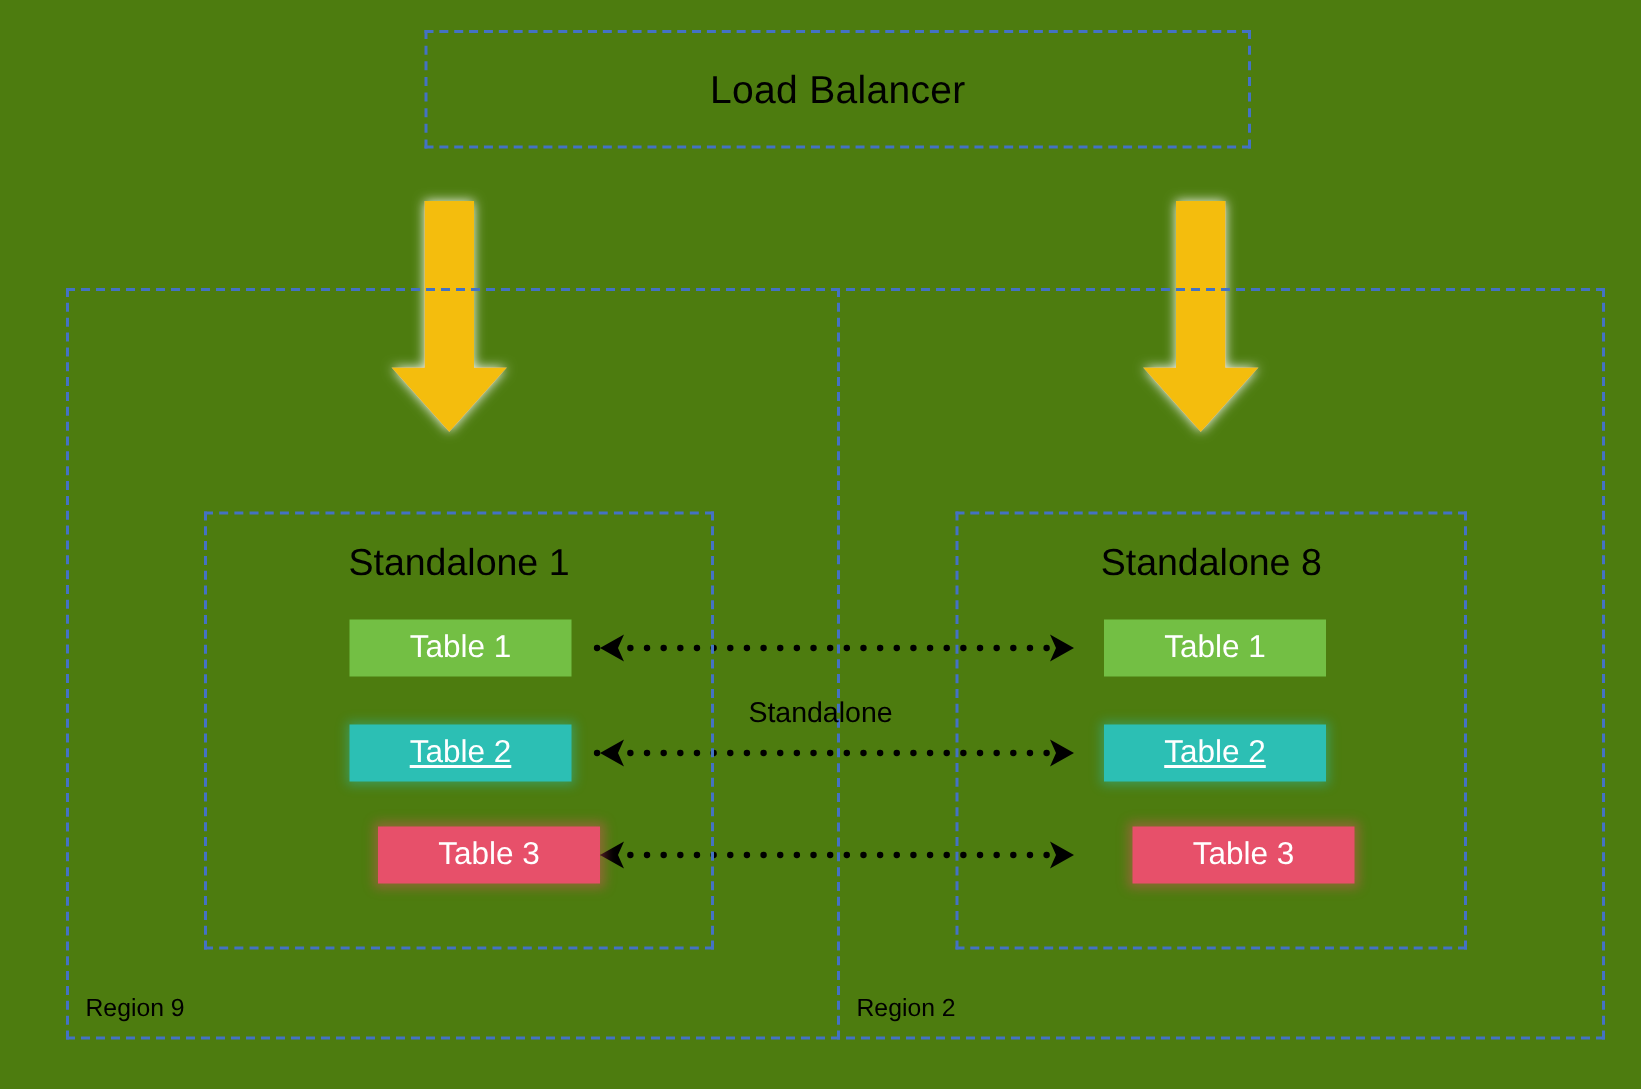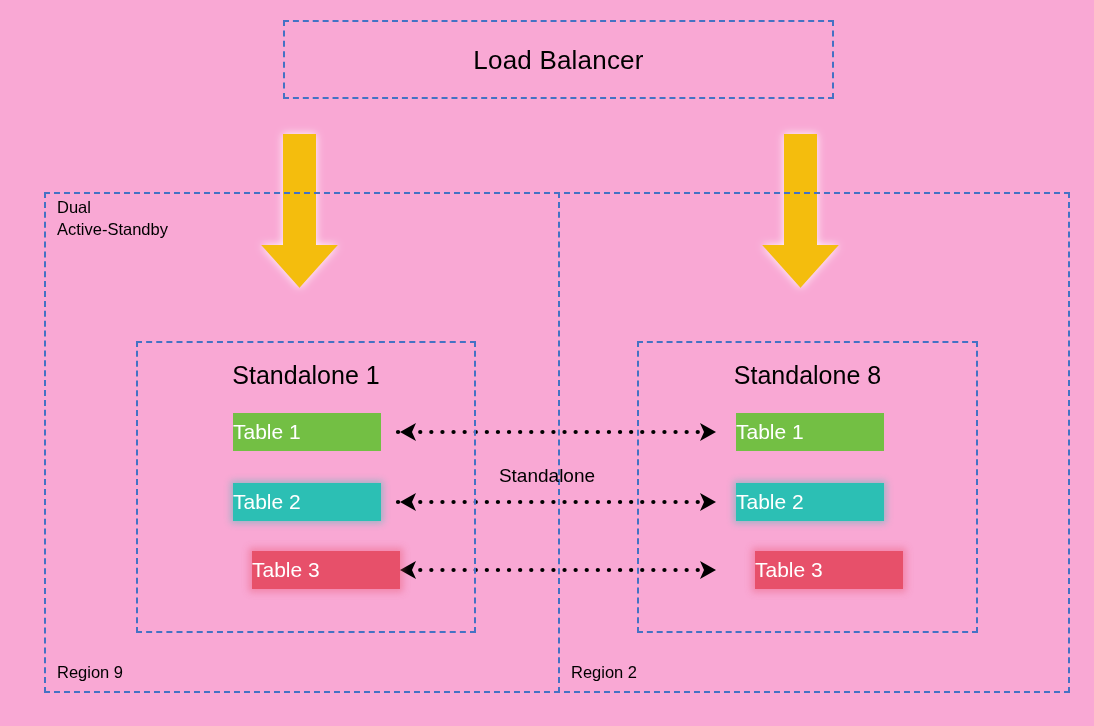--- a/index.html
+++ b/index.html
@@ -9,21 +9,21 @@
     background: #ffffff;
   }
   body {
     font-family: "Liberation Sans", sans-serif;
     -webkit-font-smoothing: antialiased;
   }
   #canvas {
     position: relative;
     width: 1094px;
     height: 726px;
-    background: #f9a8d4;
+    background: #4d7c0f;
     overflow: hidden;
   }
 
   
   .dashed-box {
     position: absolute;
     border: 2px dashed #4472C4;
     box-sizing: border-box;
     background: transparent;
   }
@@ -109,27 +109,27 @@
     font-size: 25px;
     color: #000000;
   }
 
   
   .table-chip {
     position: absolute;
     width: 148px;
     height: 38px;
     line-height: 38px;
-    text-align: left;
+    text-align: center;
     color: #ffffff;
     font-size: 21px;
     box-sizing: border-box;
   }
   .chip-green  { background: #73BF44; }
-  .chip-teal   { background: #2CBFB4; box-shadow: 0 0 7px 2px rgba(44,191,180,0.45); }
+  .chip-teal   { background: #2CBFB4; box-shadow: 0 0 7px 2px rgba(44,191,180,0.45); text-decoration: underline; }
   .chip-pink   { background: #E7506A; box-shadow: 0 0 7px 3px rgba(231,80,106,0.42); margin-left: 19px; }
 
   
   #chip-l1 { left: 233px; top: 413px; }
   #chip-l2 { left: 233px; top: 483px; }
   #chip-l3 { left: 233px; top: 551px; }
   
   #chip-r1 { left: 736px; top: 413px; }
   #chip-r2 { left: 736px; top: 483px; }
   #chip-r3 { left: 736px; top: 551px; }
@@ -200,22 +200,20 @@
     <g>
       <line x1="398" y1="570" x2="718" y2="570" stroke="#000000" stroke-width="4.2" stroke-linecap="round" stroke-dasharray="0.1 11"></line>
       <path d="M400,570 L416,561 L412,570 L416,579 Z" fill="#000000"></path>
       <path d="M716,570 L700,561 L704,570 L700,579 Z" fill="#000000"></path>
     </g>
   </svg>
 
   <div class="dashed-box" id="dual-region"></div>
   <div id="region-divider"></div>
 
-  <div class="corner-label" id="dual-label">Dual
-Active-Standby</div>
 
   <div class="corner-label" id="region1-label">Region 9</div>
 
   <div class="corner-label" id="region2-label">Region 2</div>
 
   <div class="dashed-box" id="standalone-1">
     <div class="standalone-title">Standalone 1</div>
   </div>
 
   <div class="table-chip chip-green" id="chip-l1">Table 1</div>

